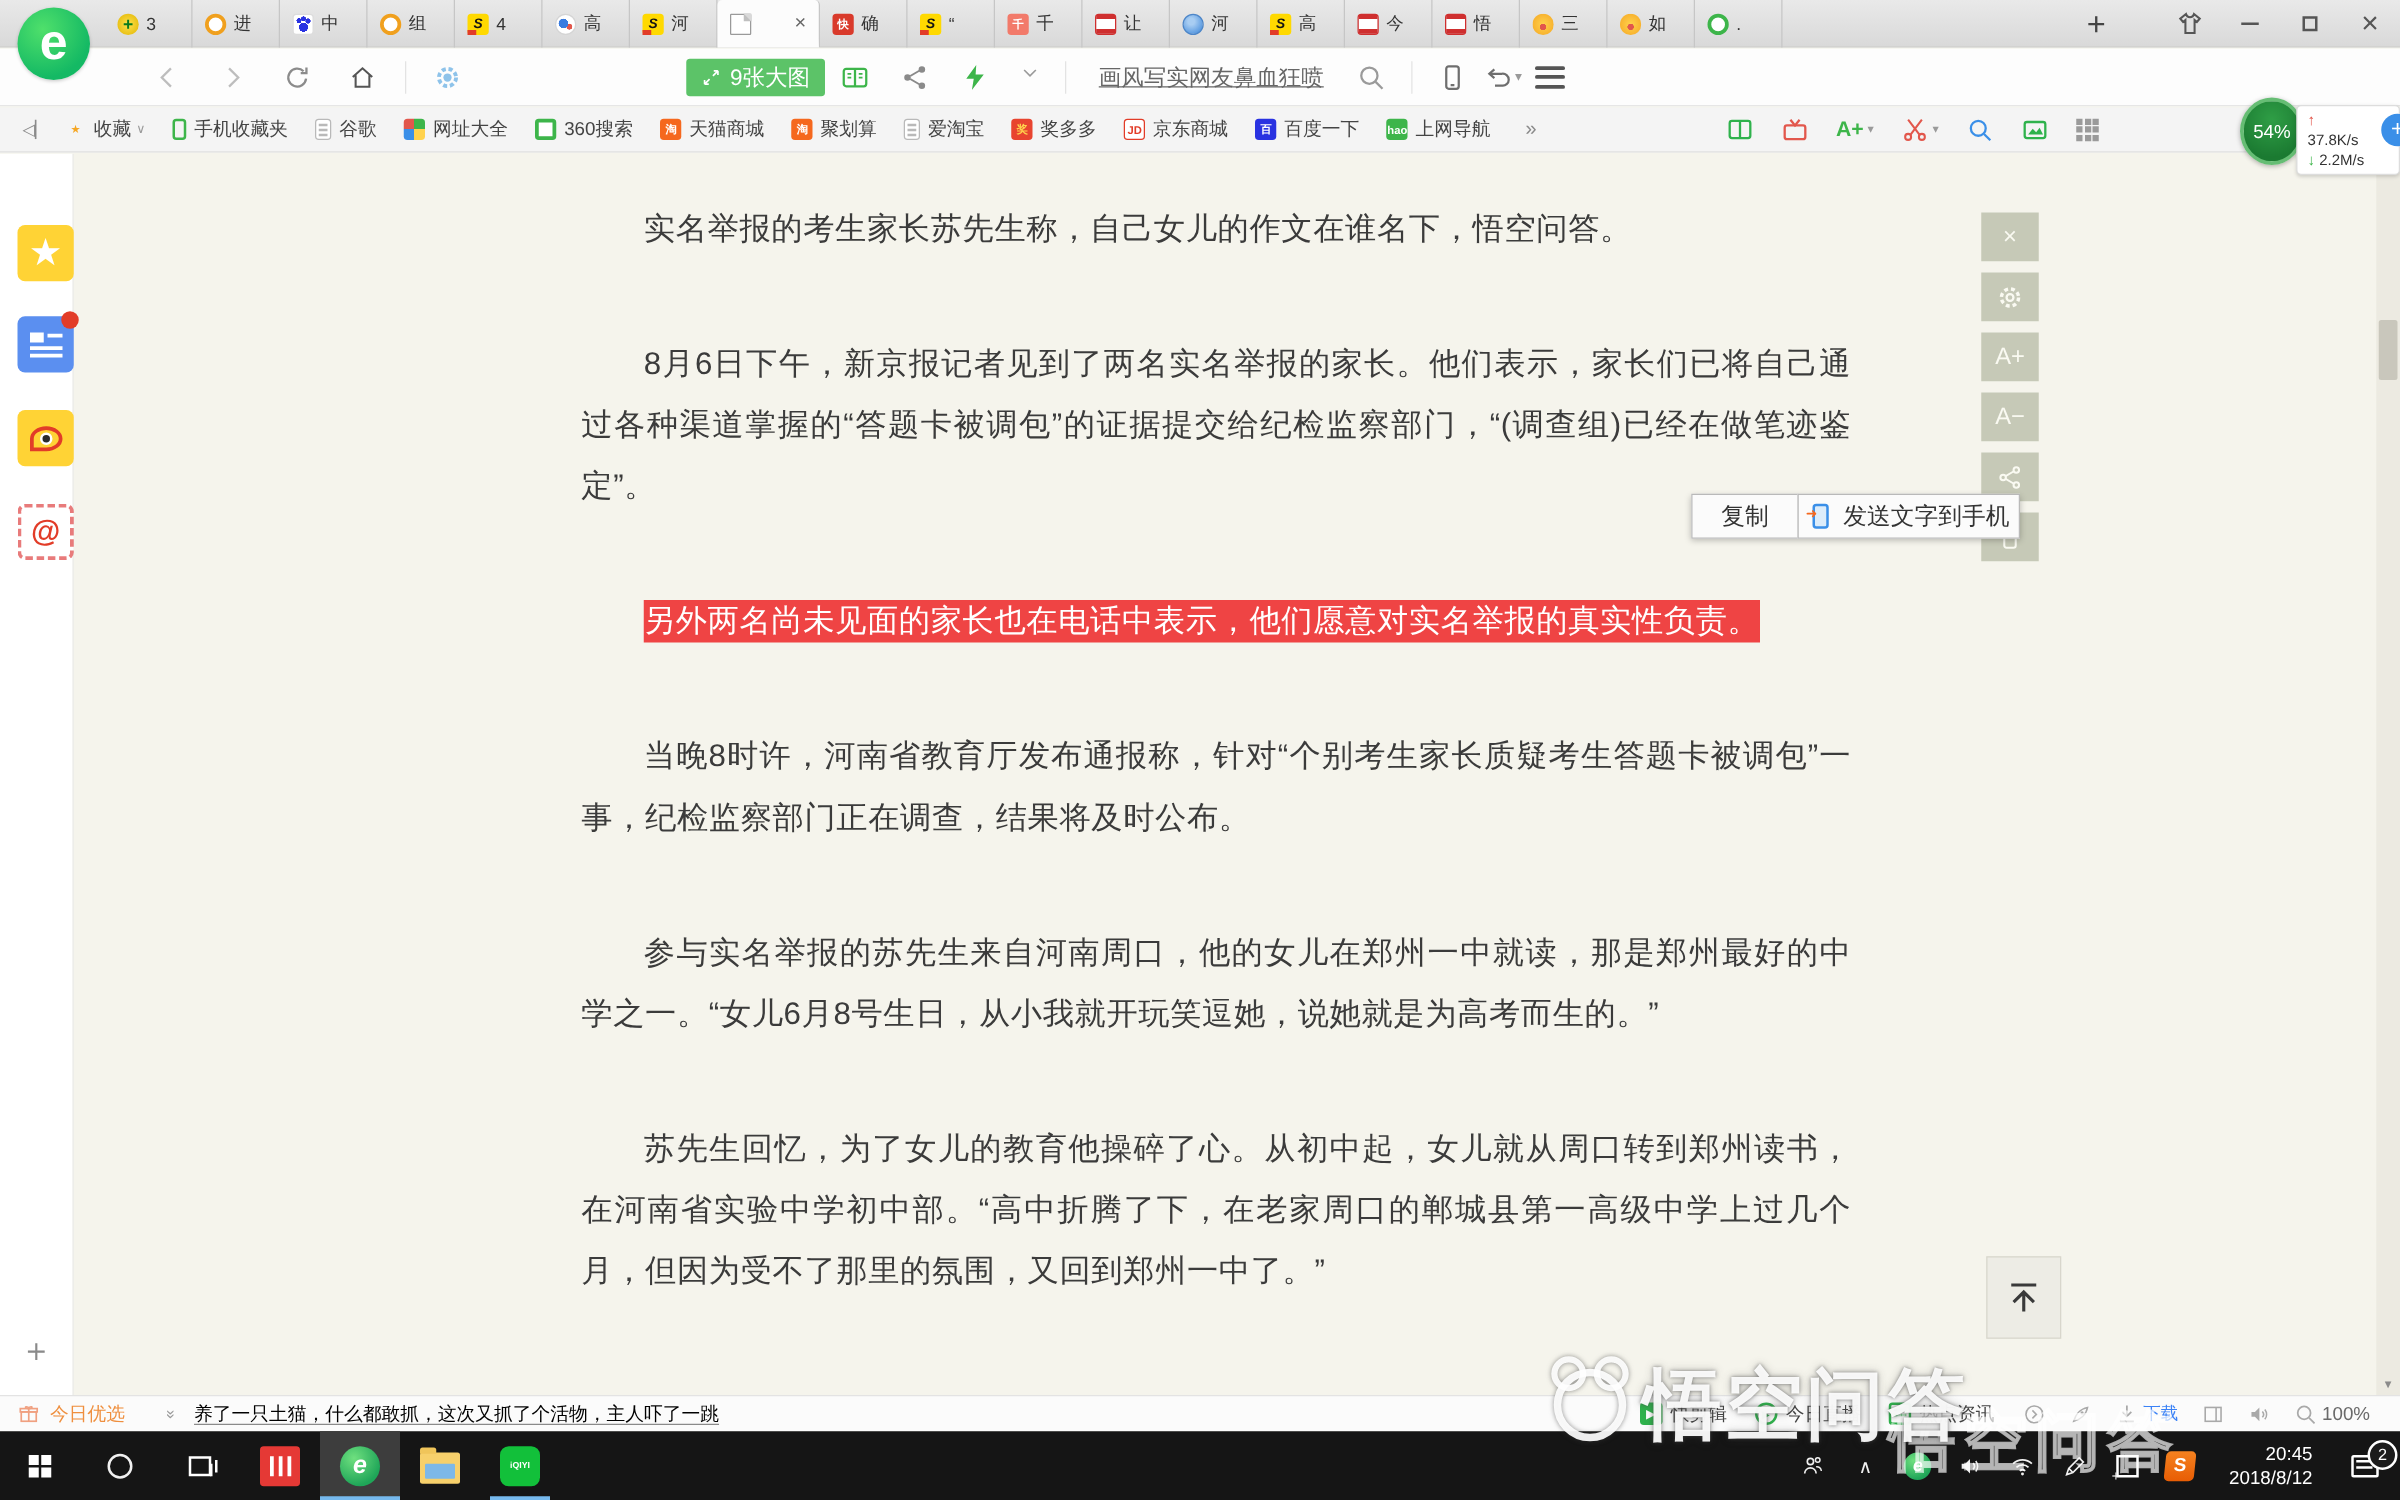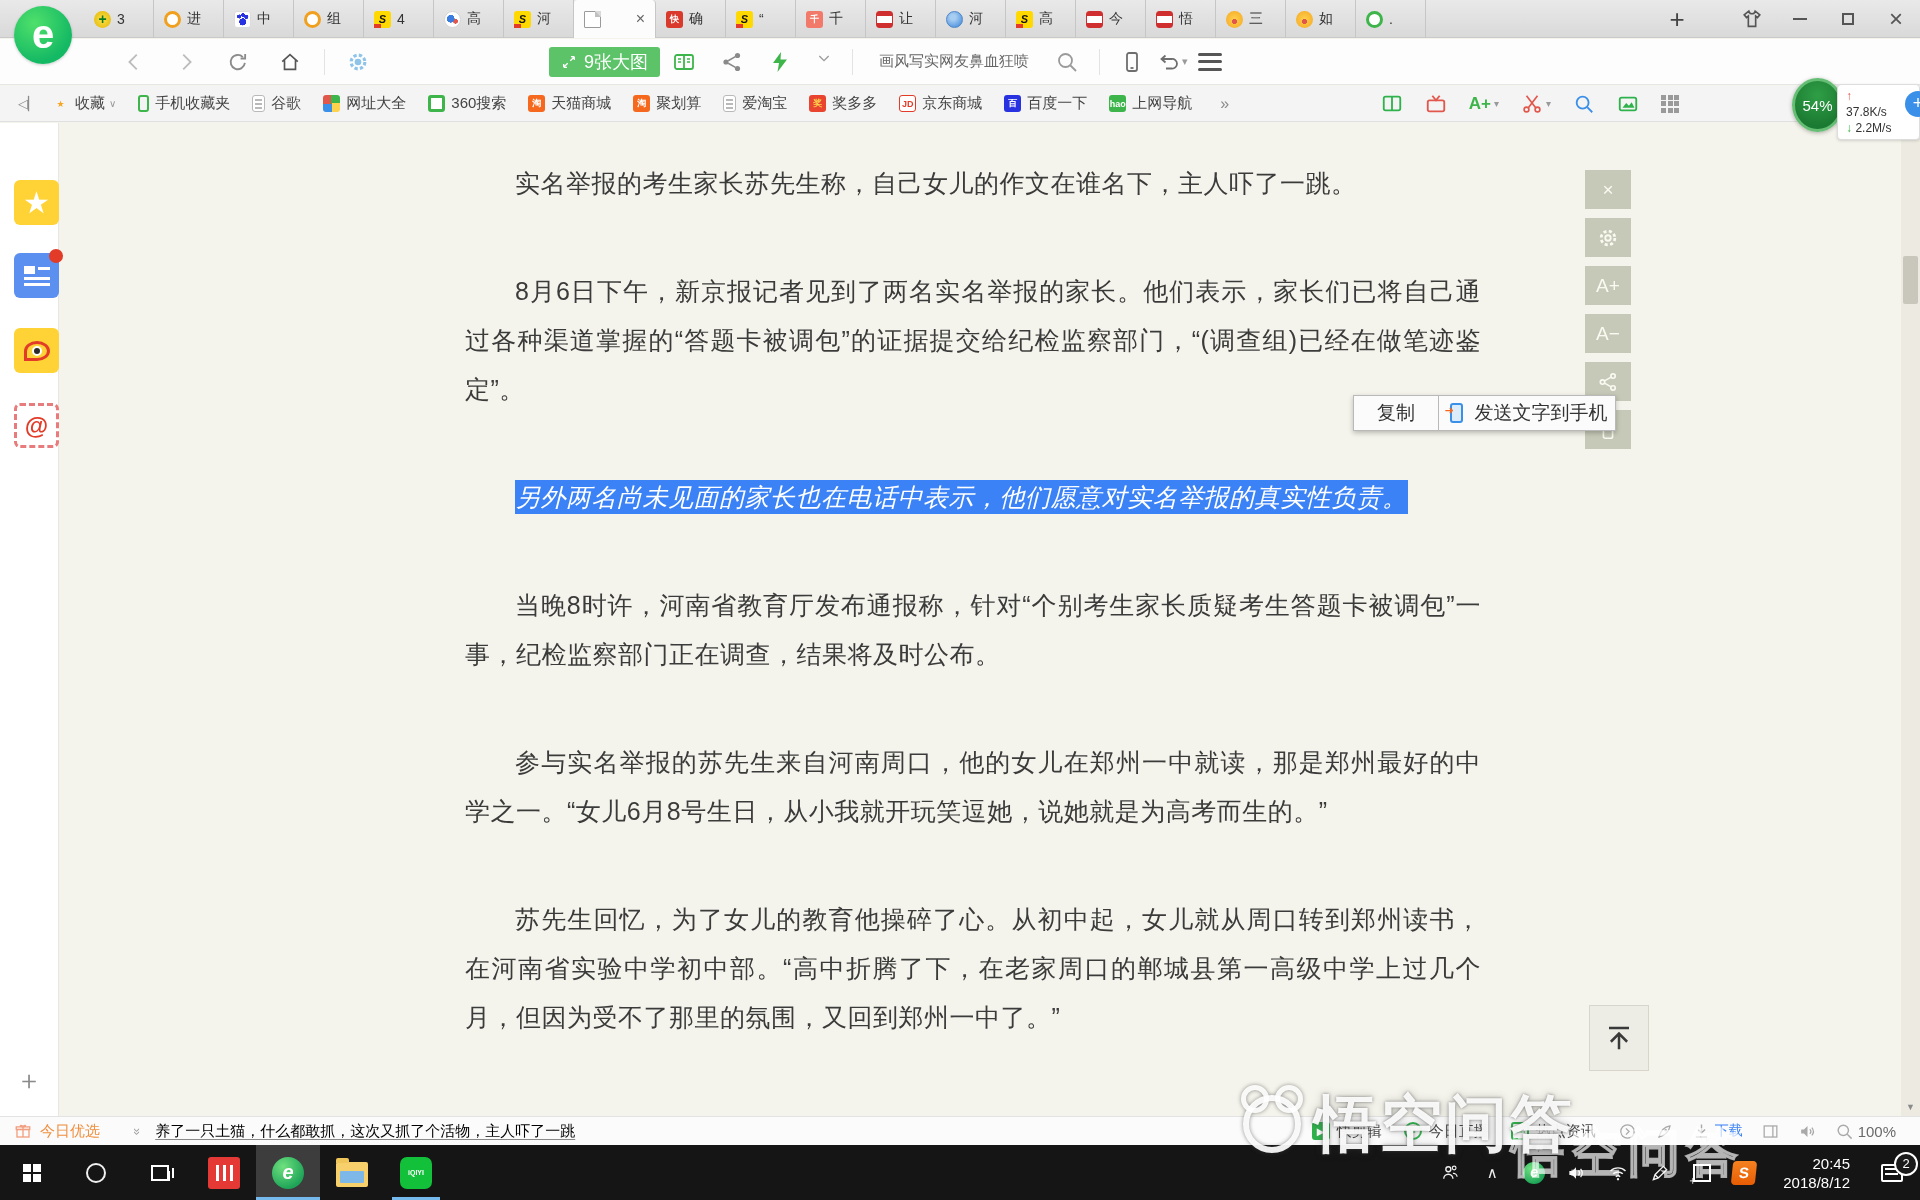--- a/index.html
+++ b/index.html
@@ -65,21 +65,21 @@
   .url b { color:#1f1f1f; }
   .picsbtn { margin-left:170px; background:#5cc368; color:#fff; font-size:18px; height:30px;
     border-radius:3px; display:flex; align-items:center; padding:0 12px; gap:7px; }
   .picsbtn svg { width:16px; height:16px; }
   .tool-ic { width:24px; height:24px; margin:0 12px; }
   .tool-ic.book { color:#3db54a; }
   .tool-ic.share { color:#8a8a8a; }
   .tool-ic.flash { color:#3db54a; }
   .tool-ic.caret { color:#9a9a9a; width:16px; }
   .searchbox { display:flex; align-items:center; margin-left:18px; }
-  .searchtext { font-size:15px; color:#666; white-space:nowrap; }
+  .searchtext { font-size:18px; color:#666; white-space:nowrap;text-decoration:underline; }
   .tool-ic.mag { color:#9a9a9a; margin-left:26px; }
   .tool-ic.phone { color:#6e6e6e; }
   .undo-wrap { display:flex; align-items:center; color:#6e6e6e; }
   .undo-wrap .dd { font-size:11px; color:#9a9a9a; margin-left:2px; }
   .menu-ic { width:24px; height:18px; margin:0 14px 0 10px; display:flex; flex-direction:column; justify-content:space-between; }
   .menu-ic i { height:3px; background:#555; border-radius:2px; }
 
   
   .meter { position:absolute; left:1792px; top:78px; z-index:40; display:flex; align-items:flex-start; }
   .gauge { width:54px; height:54px; border-radius:50%; border:3px solid #66bd74;
@@ -147,21 +147,21 @@
   .eye i { width:10px; height:10px; border-radius:50%; background:#2b2b2b; border:2px solid #fff; display:block; }
   .sq-mail { top:280px; background:#fff; border:3px dashed #e87b7b; }
   .sq-mail span { color:#e23c28; font-size:24px; font-weight:bold; }
   .leftbar-add { position:absolute; left:16px; bottom:18px; color:#8a8a8a; font-size:26px; }
 
   
   .article { position:absolute; left:465px; top:36px; width:1016px; }
   .article p { font-size:25px; line-height:49px; color:#3b3b3b; text-indent:2em;
     text-align:justify; margin-bottom:59px; letter-spacing:0.5px; }
   .article p.sub { margin-bottom:59px; }
-  .hl { background:#3b82f6; color:#fff; padding:3px 0;font-style:italic; }
+  .hl { background:#ef4444; color:#fff; padding:3px 0; }
 
   
   .sidetools { position:absolute; left:1585px; top:47px; width:46px; }
   .stbtn { width:46px; height:39px; background:#c6c9b7; margin-bottom:9px; display:flex;
     align-items:center; justify-content:center; color:#fafaf2; font-size:19px; }
   .stbtn svg { width:22px; height:22px; }
 
   
   .selpopup { position:absolute; left:1353px; top:272px; display:flex; box-shadow:0 2px 5px rgba(0,0,0,.25); z-index:20; }
   .selbtn { background:#fbfbfb; border:1px solid #b9b9b9; height:36px; display:flex; align-items:center;
@@ -565,21 +565,21 @@
             <i></i>
           </span>
         </div>
       <div class="sq sq-mail">
           <span>@</span>
         </div>
       <div class="leftbar-add">＋</div>
     </div>
 
     <div class="article">
-      <p>实名举报的考生家长苏先生称，自己女儿的作文在谁名下，主人吓了一跳。</p>
+      <p>实名举报的考生家长苏先生称，自己女儿的作文在谁名下，悟空问答。</p>
       <p>8月6日下午，新京报记者见到了两名实名举报的家长。他们表示，家长们已将自己通过各种渠道掌握的“答题卡被调包”的证据提交给纪检监察部门，“(调查组)已经在做笔迹鉴定”。</p>
       <p><span class="hl">另外两名尚未见面的家长也在电话中表示，他们愿意对实名举报的真实性负责。</span></p>
       <p>当晚8时许，河南省教育厅发布通报称，针对“个别考生家长质疑考生答题卡被调包”一事，纪检监察部门正在调查，结果将及时公布。</p>
       <p>参与实名举报的苏先生来自河南周口，他的女儿在郑州一中就读，那是郑州最好的中学之一。“女儿6月8号生日，从小我就开玩笑逗她，说她就是为高考而生的。”</p>
       <p>苏先生回忆，为了女儿的教育他操碎了心。从初中起，女儿就从周口转到郑州读书，在河南省实验中学初中部。“高中折腾了下，在老家周口的郸城县第一高级中学上过几个月，但因为受不了那里的氛围，又回到郑州一中了。”</p>
     </div>
 
     <div class="sidetools">
       <div class="stbtn">×</div>
       <div class="stbtn">

